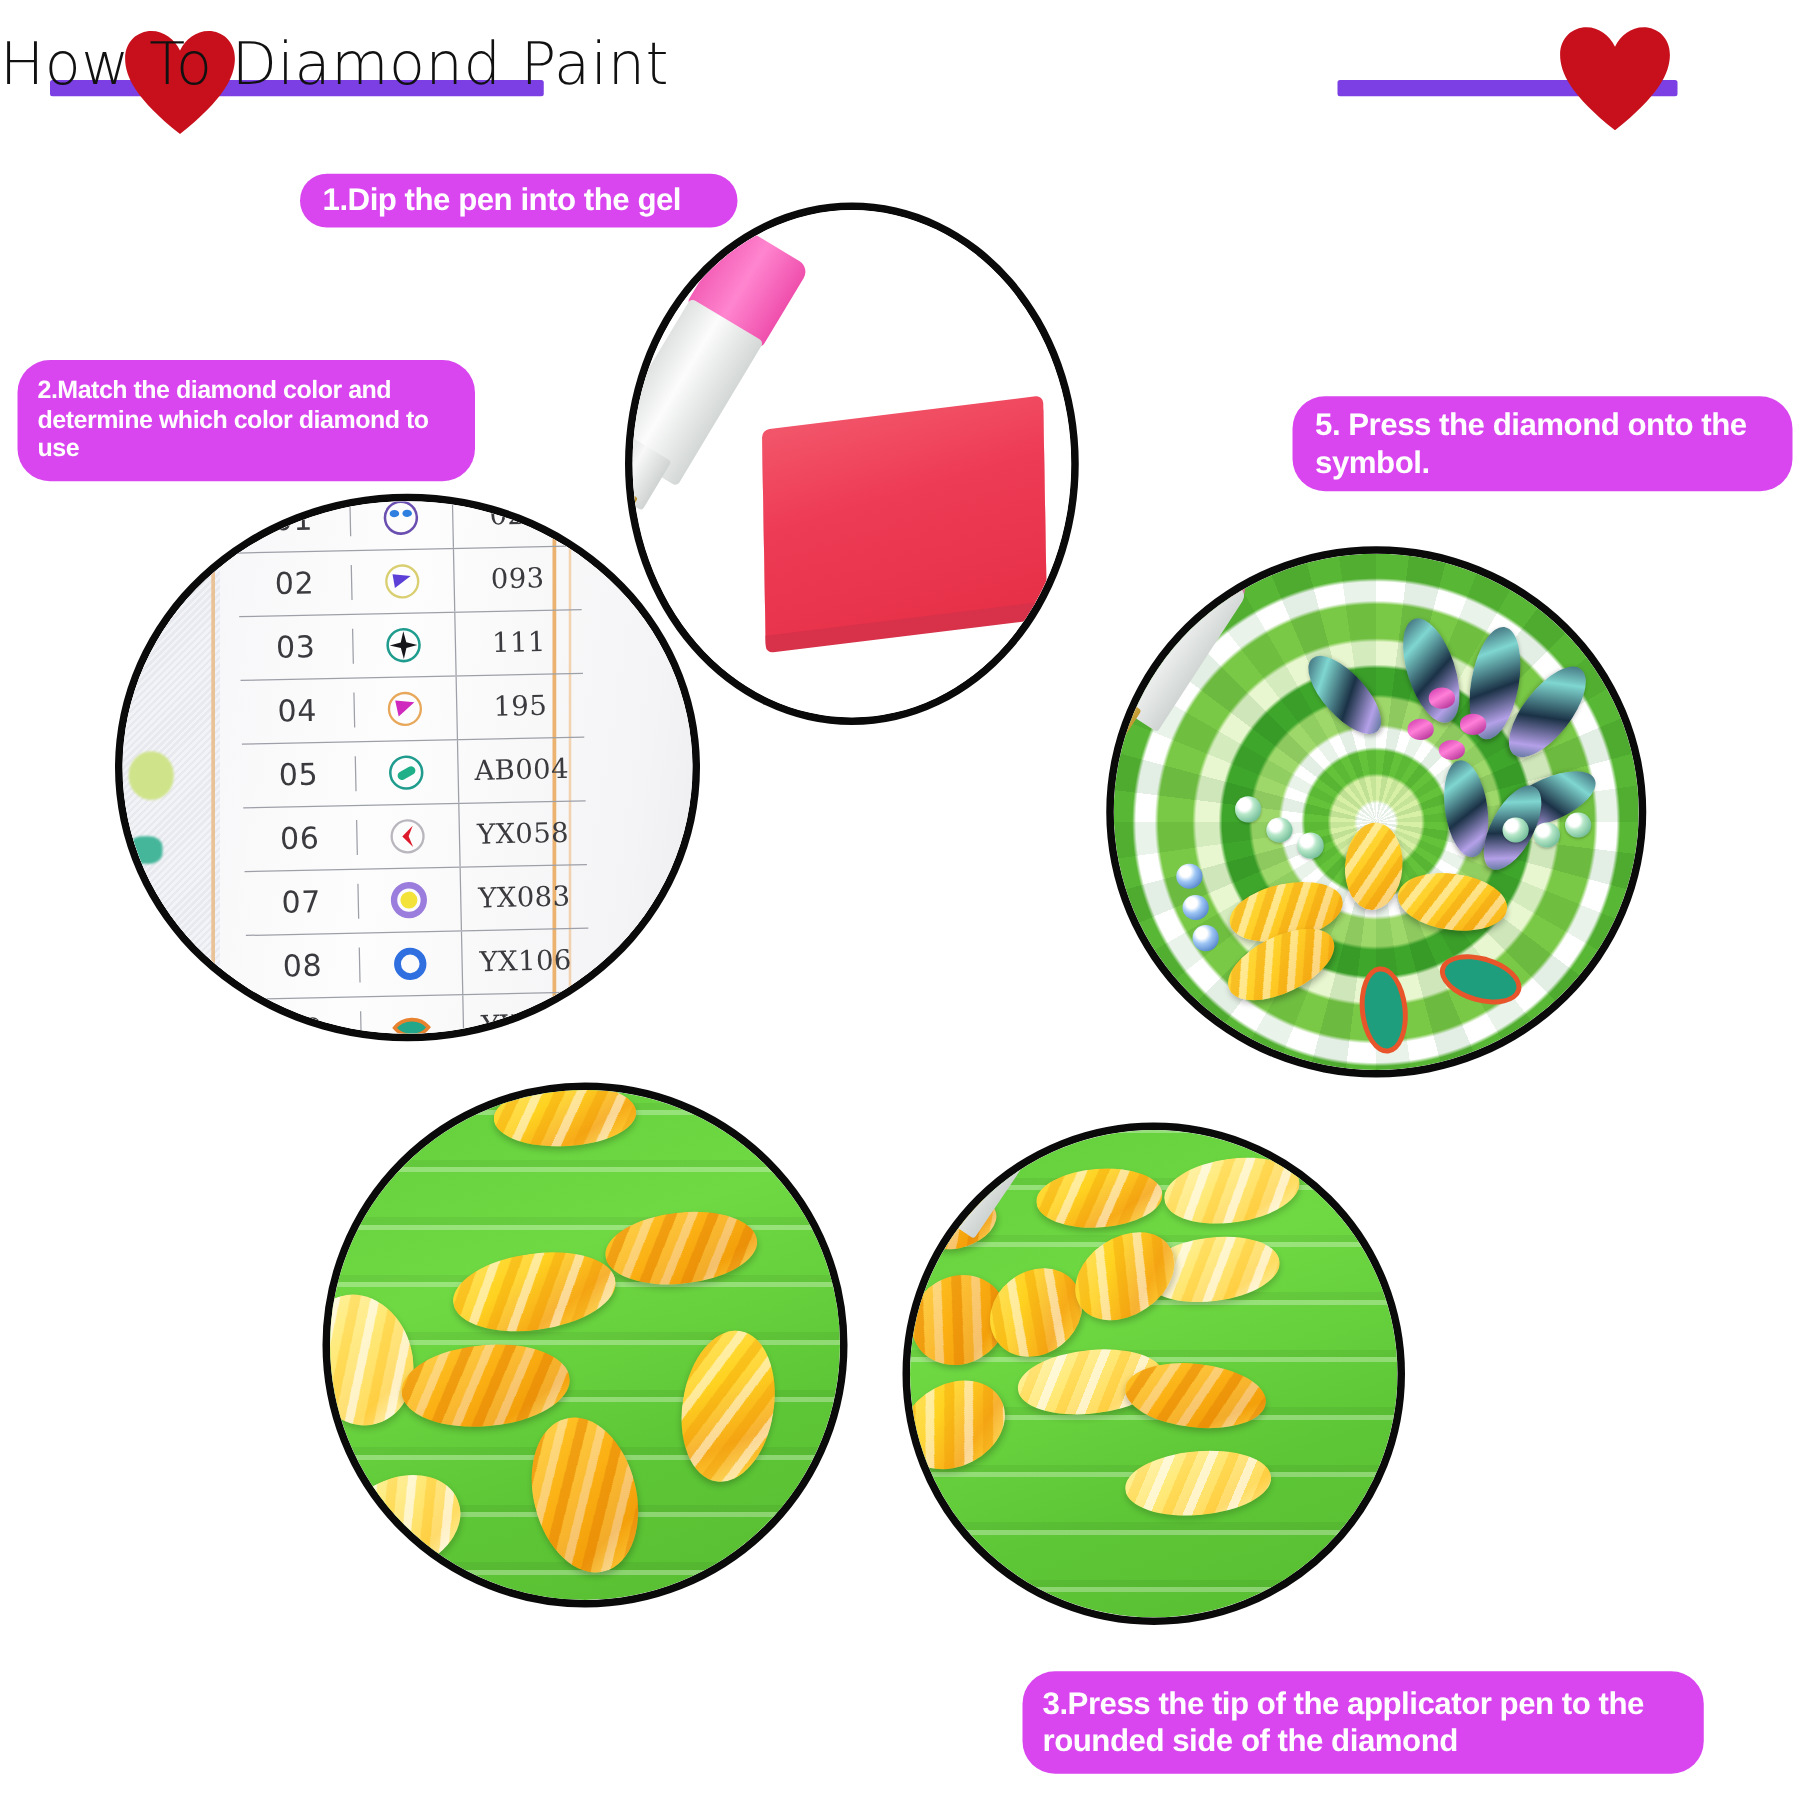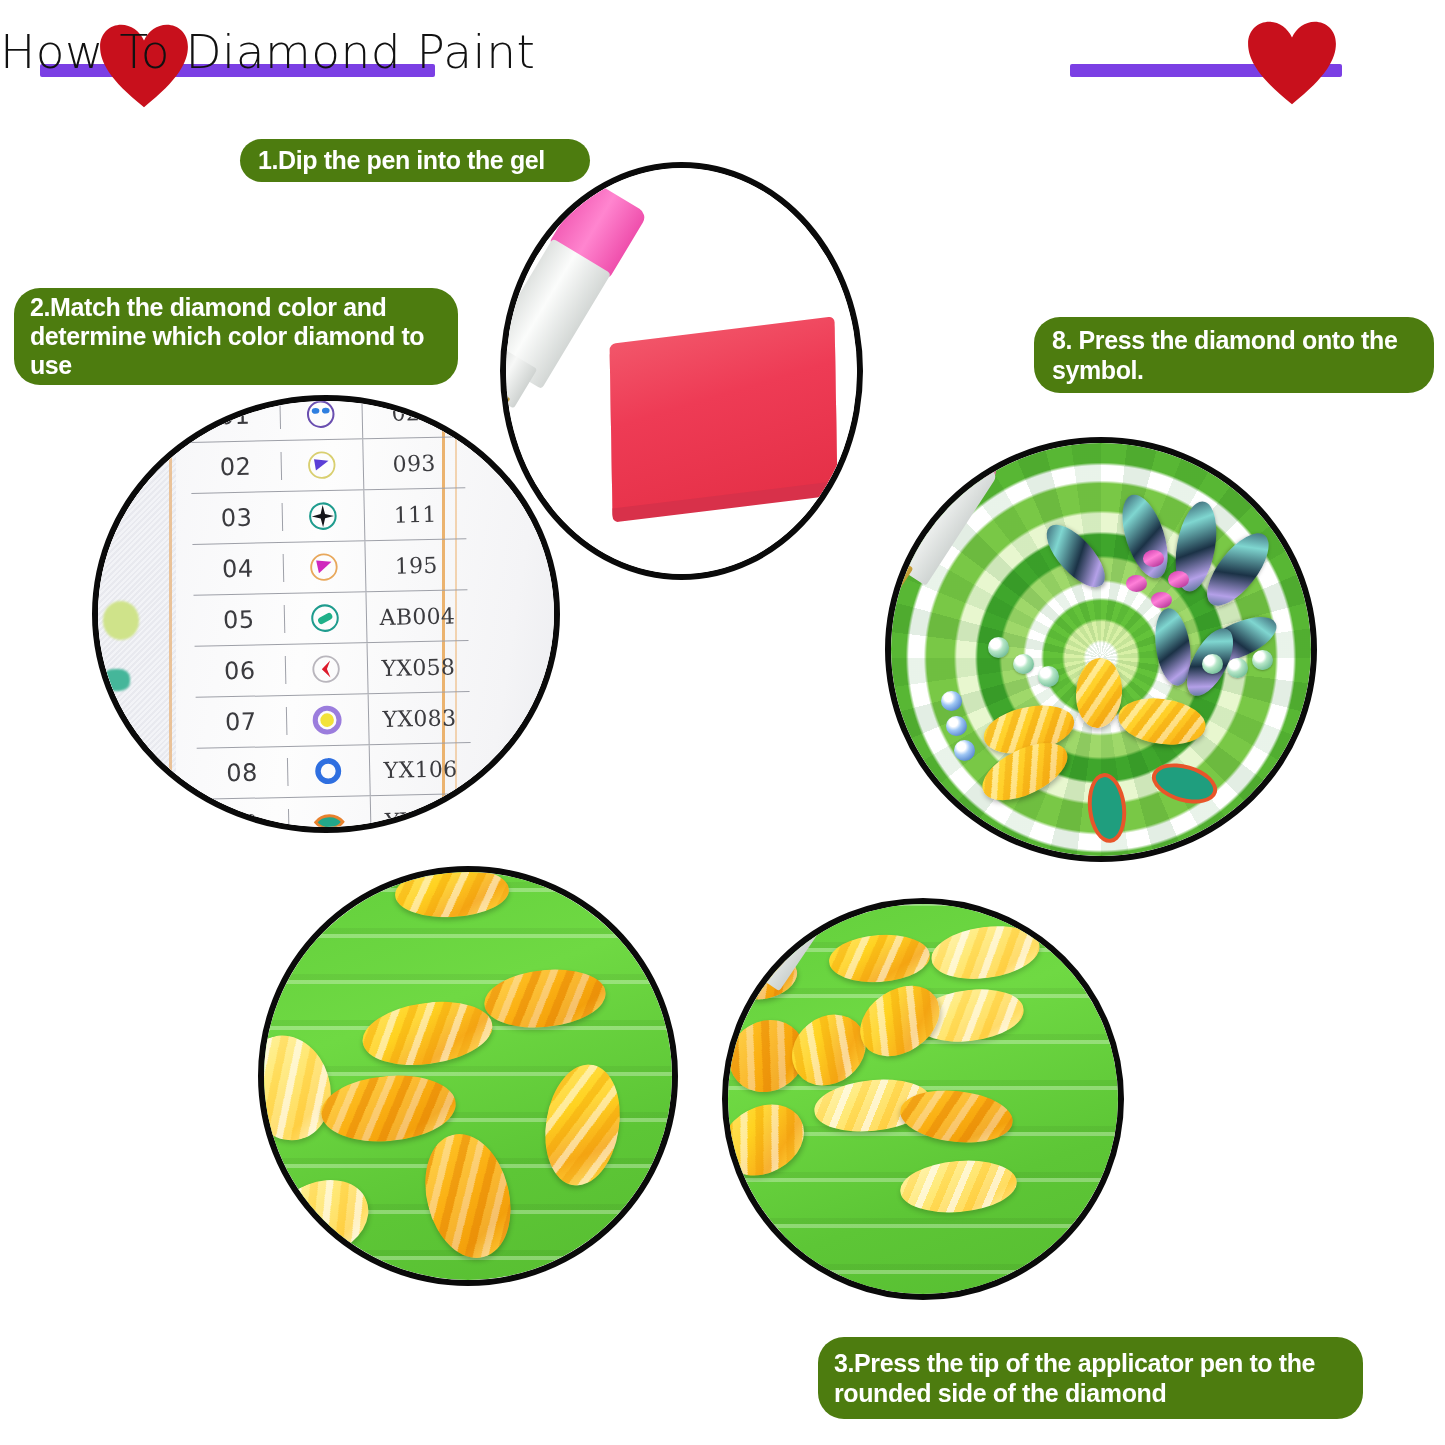--- a/index.html
+++ b/index.html
@@ -25,31 +25,31 @@
   .heart.r{left:1246px;top:20px;}
   .title{
     position:absolute;left:0;top:28px;width:1445px;text-align:left;
     font-family:"DejaVu Sans","Liberation Sans",sans-serif;
     font-size:47px;font-weight:300;color:#111;letter-spacing:.5px;
     line-height:1.0;
   }
 
   
   .plabel{
-    position:absolute;background:#4d7c0f;border-radius:26px;
+    position:absolute;background:#d946ef;border-radius:26px;
     color:#ffffff;font-weight:bold;
     font-family:"Liberation Sans","DejaVu Sans",sans-serif;
     letter-spacing:-.4px;
     box-sizing:border-box;
     display:flex;align-items:center;
   }
   .plabel span{display:block;width:100%;}
 
   #lbl1{left:240px;top:139px;width:350px;height:43px;padding:0 18px;font-size:25px;}
-  #lbl2{left:14px;top:288px;width:444px;height:97px;padding:22px 16px;font-size:25px;line-height:1.17;}
+  #lbl2{left:14px;top:288px;width:366px;height:97px;padding:22px 16px;font-size:20px;line-height:1.17;}
   #lbl5{left:1034px;top:317px;width:400px;height:76px;padding:4px 18px;font-size:25px;line-height:1.2;}
   #lbl3{left:14px;top:1320px;width:570px;height:112px;padding:6px 16px;font-size:25px;line-height:1.2;}
   #lbl4{left:818px;top:1337px;width:545px;height:82px;padding:4px 16px;font-size:25px;line-height:1.2;}
 
   
   .circ{
     position:absolute;border-radius:50%;overflow:hidden;
     border:6px solid #0a0a0a;box-sizing:border-box;background:#fff;
   }
   .circ-inner{position:absolute;inset:0;overflow:hidden;border-radius:50%;}
@@ -285,21 +285,21 @@
     <div class="title">How To Diamond Paint</div>
   </div>
 
   <div class="plabel" id="lbl1">
     <span>1.Dip the pen into the gel</span>
   </div>
   <div class="plabel" id="lbl2">
     <span>2.Match the diamond color and determine which color diamond to use</span>
   </div>
   <div class="plabel" id="lbl5">
-    <span>8. Press the diamond onto the symbol.</span>
+    <span>5. Press the diamond onto the symbol.</span>
   </div>
   <div class="plabel" id="lbl4">
     <span>3.Press the tip of the applicator pen to the rounded side of the diamond</span>
   </div>
 
   <div class="circ" id="c1">
     <div class="circ-inner">
       <div class="gelbg"></div>
       <div class="gelblock"></div>
       <div class="pen1">

